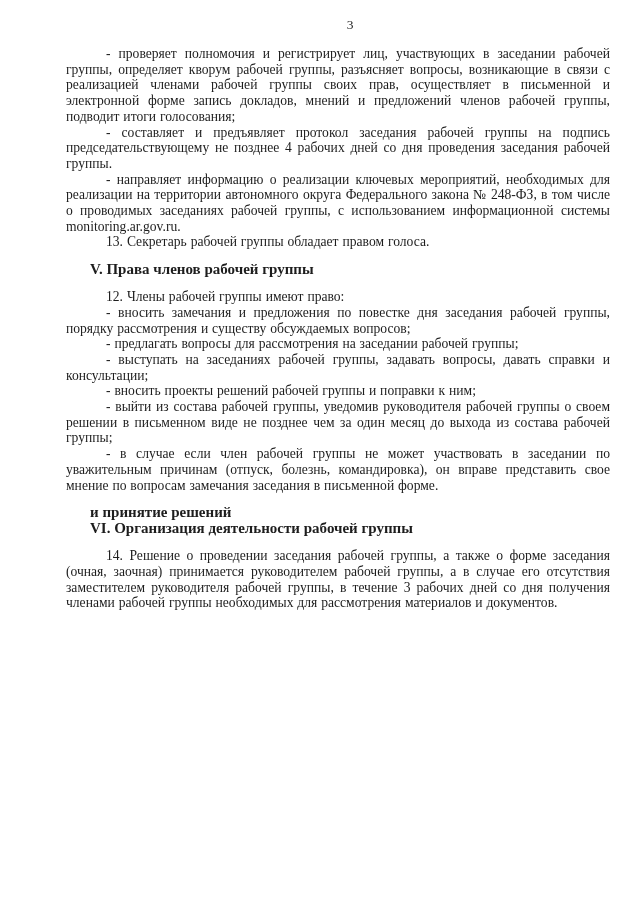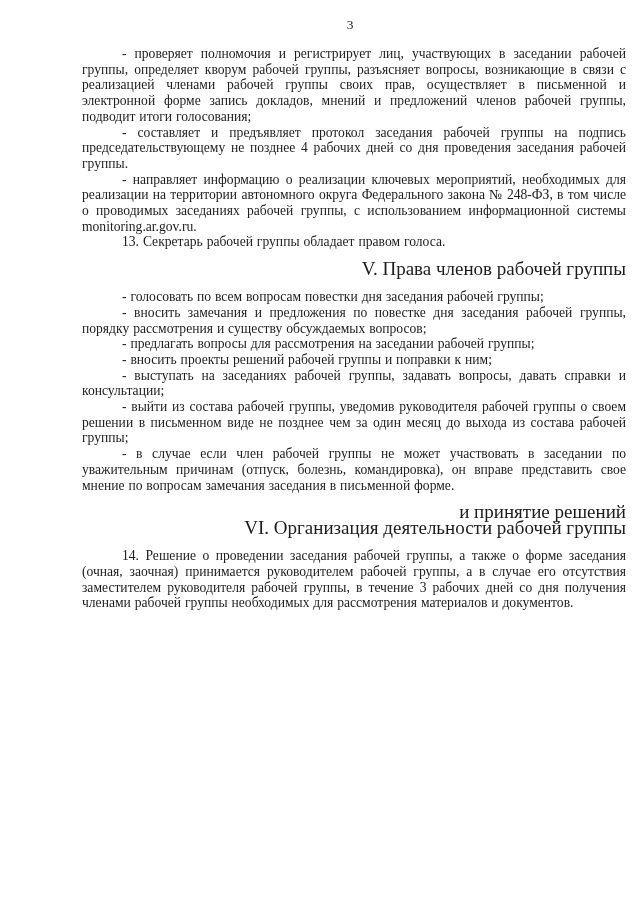--- a/index.html
+++ b/index.html
@@ -23,39 +23,39 @@
     width: 544px;
     padding-left: 24px;
     box-sizing: border-box;
     text-align: center;
     font-size: 13.5px;
     line-height: 15px;
   }
   .doc-body {
     position: absolute;
     top: 46px;
-    left: 82px;
+    left: 66px;
     width: 544px;
     font-size: 13.6px;
     line-height: 15.7px;
     text-align: justify;
   }
   .para {
     margin: 0;
     text-indent: 40px;
     text-align: justify;
     word-spacing: 0.5px;
   }
   .heading {
     margin: 11px 0 12px 0;
     padding-left: 24px;
     text-indent: 0;
-    text-align: right;
-    font-weight: normal;
-    font-size: 19px;
+    text-align: left;
+    font-weight: bold;
+    font-size: 15px;
     line-height: 16px;
   }
   .heading .heading-line {
     display: block;
   }
 </style>
 </head>
 <body>
 
 <div class="page">
@@ -67,31 +67,31 @@
     <p class="para">- проверяет полномочия и регистрирует лиц, участвующих в заседании рабочей группы, определяет кворум рабочей группы, разъясняет вопросы, возникающие в связи с реализацией членами рабочей группы своих прав, осуществляет в письменной и электронной форме запись докладов, мнений и предложений членов рабочей группы, подводит итоги голосования;</p>
 
     <p class="para">- составляет и предъявляет протокол заседания рабочей группы на подпись председательствующему не позднее 4 рабочих дней со дня проведения заседания рабочей группы.</p>
 
     <p class="para">- направляет информацию о реализации ключевых мероприятий, необходимых для реализации на территории автономного округа Федерального закона № 248-ФЗ, в том числе о проводимых заседаниях рабочей группы, с использованием информационной системы monitoring.ar.gov.ru.</p>
 
     <p class="para">13. Секретарь рабочей группы обладает правом голоса.</p>
 
     <div class="heading">V. Права членов рабочей группы</div>
 
+    <p class="para">12. Члены рабочей группы имеют право:</p>
 
-    <p class="para">- голосовать по всем вопросам повестки дня заседания рабочей группы;</p>
 
 
     <p class="para">- вносить замечания и предложения по повестке дня заседания рабочей группы, порядку рассмотрения и существу обсуждаемых вопросов;</p>
 
     <p class="para">- предлагать вопросы для рассмотрения на заседании рабочей группы;</p>
 
+    <p class="para">- выступать на заседаниях рабочей группы, задавать вопросы, давать справки и консультации;</p>
+
     <p class="para">- вносить проекты решений рабочей группы и поправки к ним;</p>
-
-    <p class="para">- выступать на заседаниях рабочей группы, задавать вопросы, давать справки и консультации;</p>
 
     <p class="para">- выйти из состава рабочей группы, уведомив руководителя рабочей группы о своем решении в письменном виде не позднее чем за один месяц до выхода из состава рабочей группы;</p>
 
     <p class="para">- в случае если член рабочей группы не может участвовать в заседании по уважительным причинам (отпуск, болезнь, командировка), он вправе представить свое мнение по вопросам замечания заседания в письменной форме.</p>
 
     <div class="heading">
       <span class="heading-line">и принятие решений</span>
       <span class="heading-line">VI. Организация деятельности рабочей группы</span>
     </div>
 

